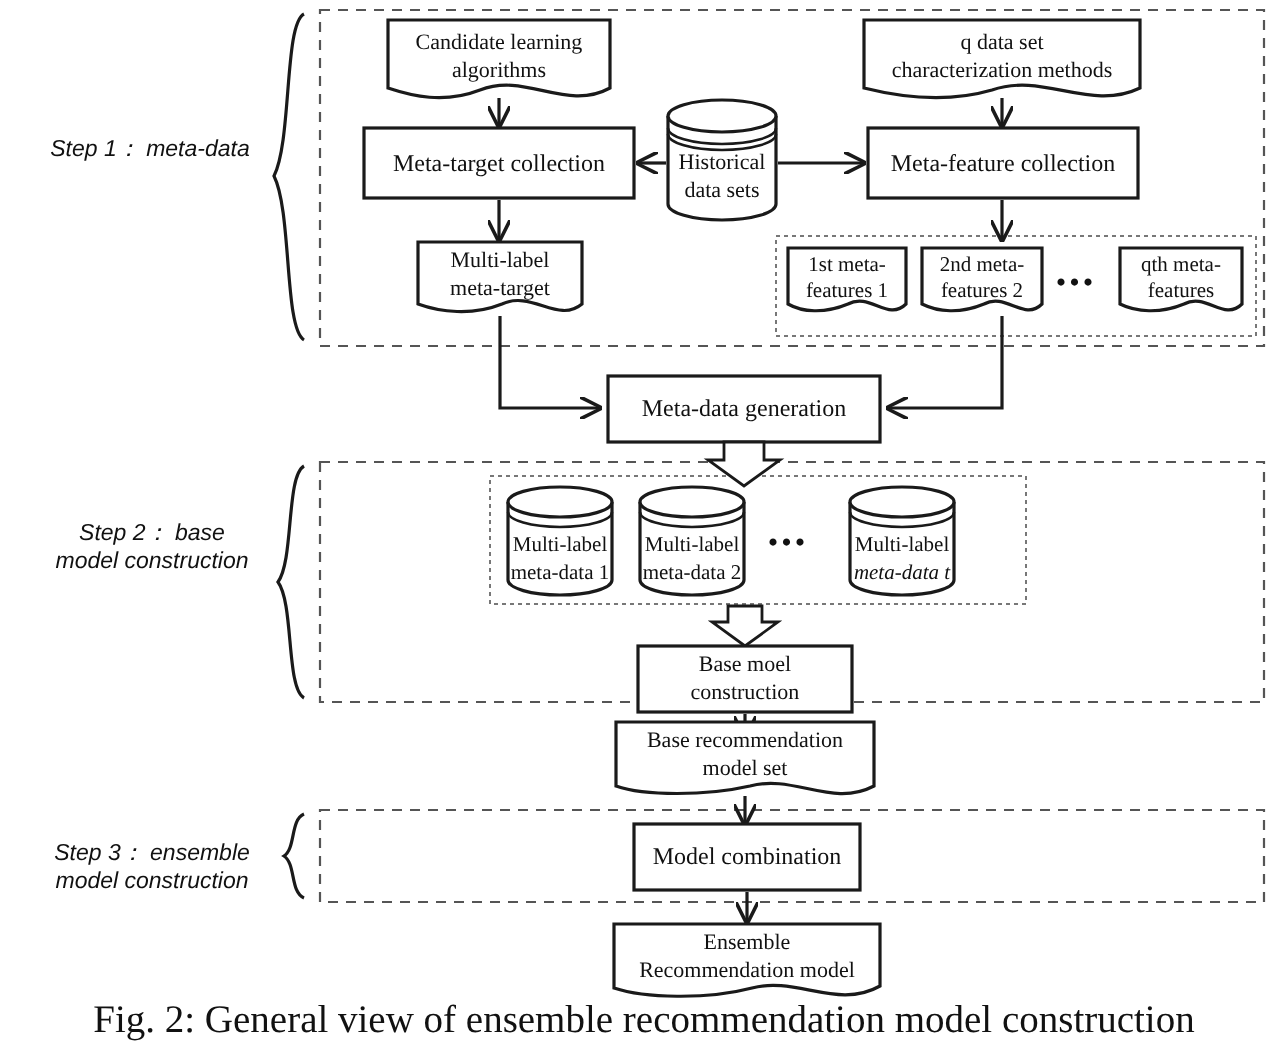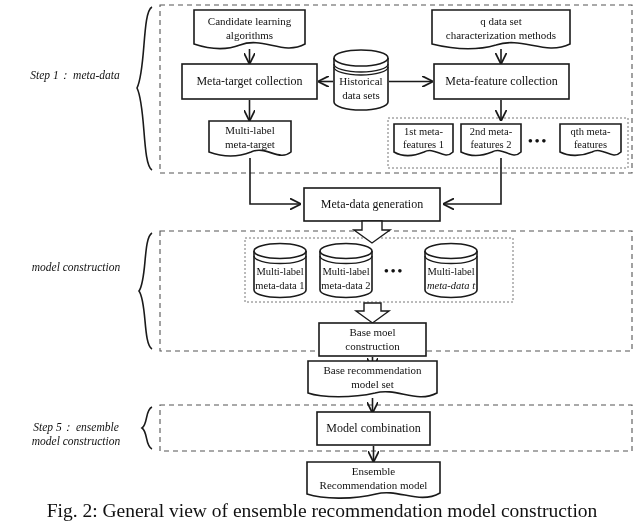--- a/index.html
+++ b/index.html
@@ -6,21 +6,21 @@
   body{
     width:640px;height:528px;position:relative;overflow:hidden;
     font-family:"Liberation Serif","DejaVu Serif",serif;
     color:#111111;
   }
   #stage{position:absolute;left:0;top:0;width:640px;height:528px;}
   svg#diagram{position:absolute;left:0;top:0;width:640px;height:528px;}
 
   .step-label{
     position:absolute;
-    font-family:Liberation Serif, serif;
+    font-family:Liberation Sans, sans-serif;
     font-style:italic;
     font-size:11.5px;
     line-height:14px;
     text-align:center;
     color:#111;
     white-space:nowrap;
   }
   .node-text{
     font-family:"Liberation Serif","DejaVu Serif",serif;
     font-size:12px;
@@ -55,25 +55,26 @@
 </head>
 <body>
 
 <div id="stage">
 
   <div class="step-label" style="left:10px;top:68px;width:130px;">
     <div>Step 1：  meta-data</div>
   </div>
 
   <div class="step-label" style="left:6px;top:260px;width:140px;">
+    <div>Step 2：  base</div>
     <div>model construction</div>
   </div>
 
   <div class="step-label" style="left:6px;top:420px;width:140px;">
-    <div>Step 5：  ensemble</div>
+    <div>Step 3：  ensemble</div>
     <div>model construction</div>
   </div>
 
   <svg id="diagram" viewBox="0 0 640 528" xmlns="http://www.w3.org/2000/svg">
     <defs>
       <marker id="arrow" viewBox="0 0 10 10" refX="9" refY="5" markerWidth="7" markerHeight="7" orient="auto-start-reverse">
         <path d="M 0 0 L 10 5 L 0 10" fill="none" stroke="#1a1a1a" stroke-width="1.6"></path>
       </marker>
     </defs>
 

